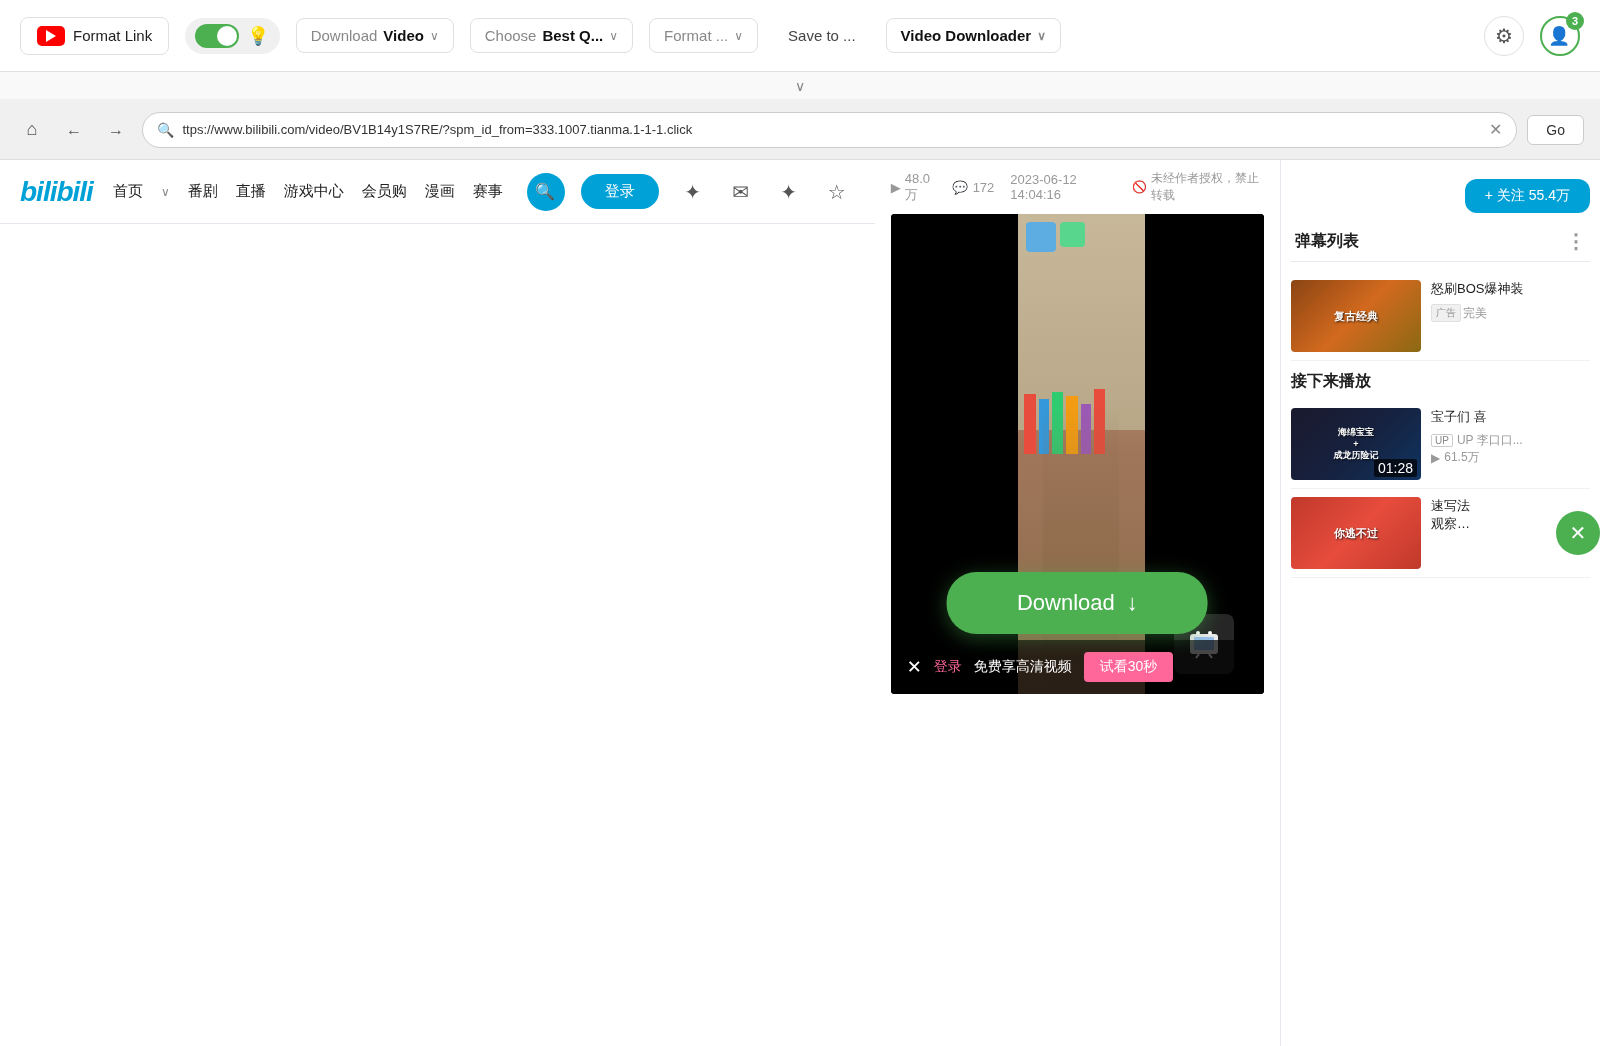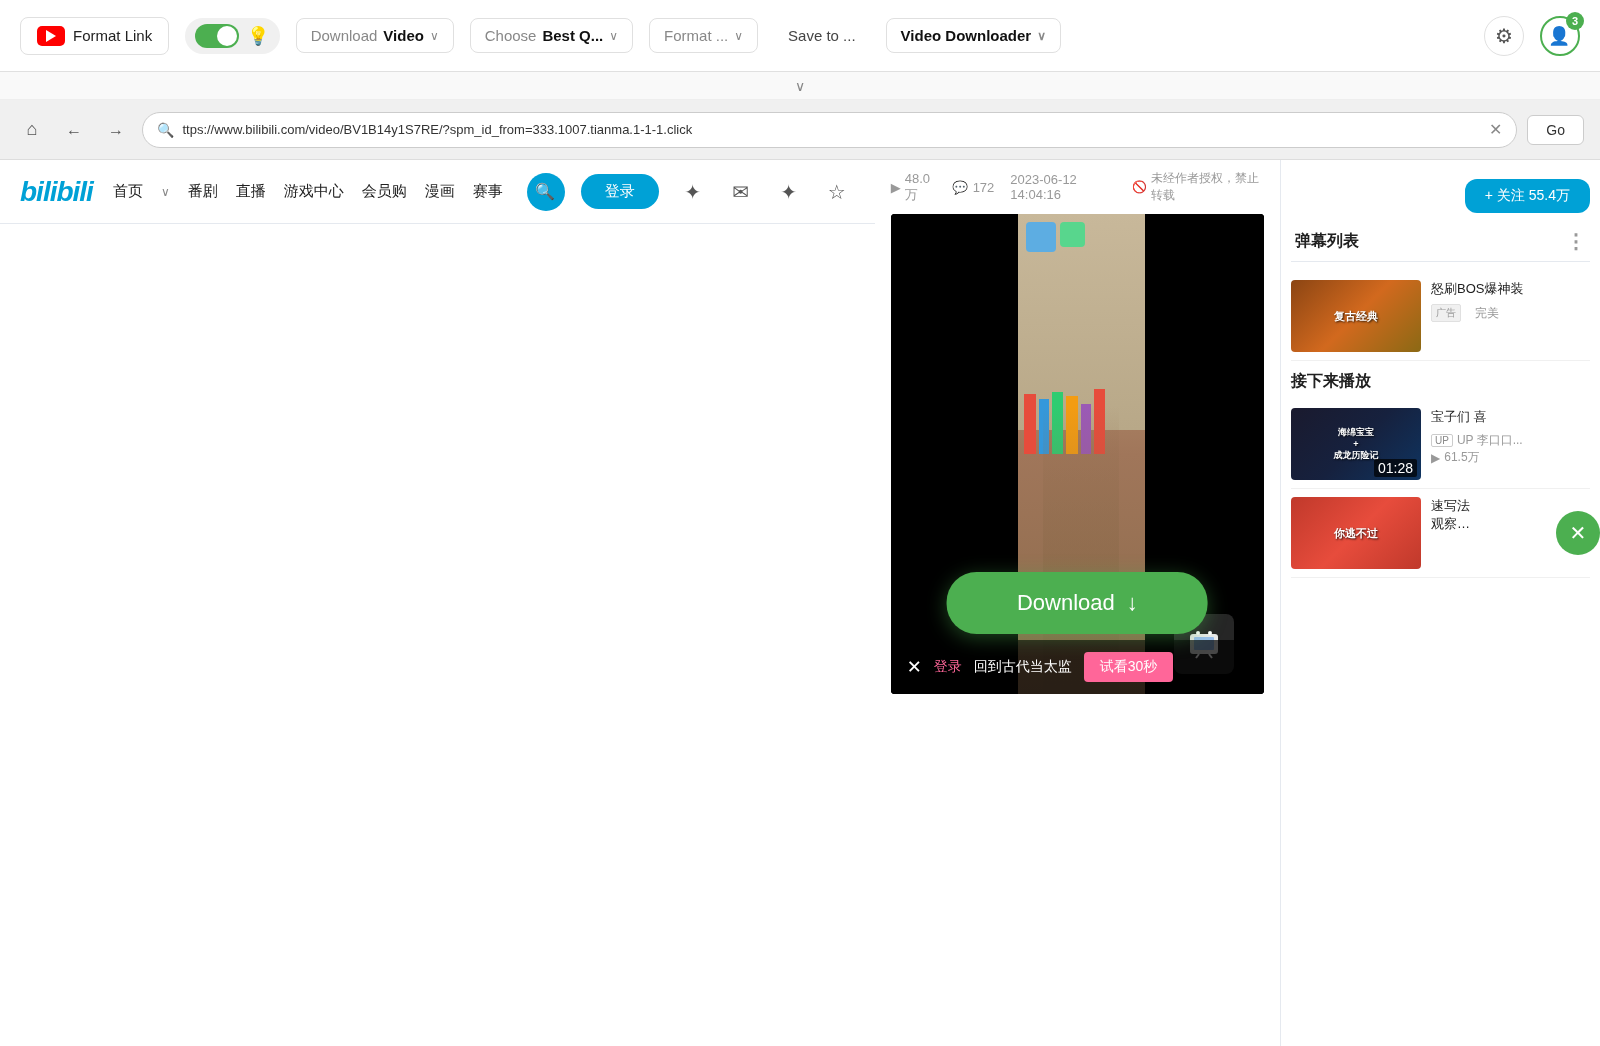--- a/index.html
+++ b/index.html
@@ -781,21 +781,21 @@
               <line x1="13" y1="28" x2="10" y2="32" stroke="white" stroke-width="2"></line>
               <line x1="23" y1="28" x2="26" y2="32" stroke="white" stroke-width="2"></line>
               <circle cx="12" cy="7" r="2" fill="white"></circle>
               <circle cx="24" cy="7" r="2" fill="white"></circle>
             </svg>
           </div>
 
           <div class="login-overlay">
             <button class="overlay-close">✕</button>
             <span class="overlay-login-link">登录</span>
-            <span class="overlay-text">回到古代当太监</span>
+            <span class="overlay-text">免费享高清视频</span>
             <button class="overlay-trial-btn">试看30秒</button>
           </div>
 
           <div class="download-overlay">
             <button class="download-btn-big">
               <span>Download</span>
               <span>↓</span>
             </button>
           </div>
         </div>
@@ -812,21 +812,21 @@
         <span>弹幕列表</span>
         <span class="sidebar-more">⋮</span>
       </div>
 
       <div class="sidebar-video-card">
         <div class="sidebar-thumb sidebar-thumb-1">
           <span class="sidebar-thumb-text">复古经典</span>
         </div>
         <div class="sidebar-video-info">
           <div class="sidebar-video-title">怒刷BOS爆神装</div>
-          <div style="display:flex;gap:14px;align-items:center;">
+          <div style="display:flex;gap:2px;align-items:center;">
             <span class="ad-badge">广告</span>
             <span style="font-size:12px;color:#999;">完美</span>
           </div>
         </div>
       </div>
 
       <div class="sidebar-section-title">接下来播放</div>
 
       <div class="sidebar-video-card">
         <div class="sidebar-thumb sidebar-thumb-2">

